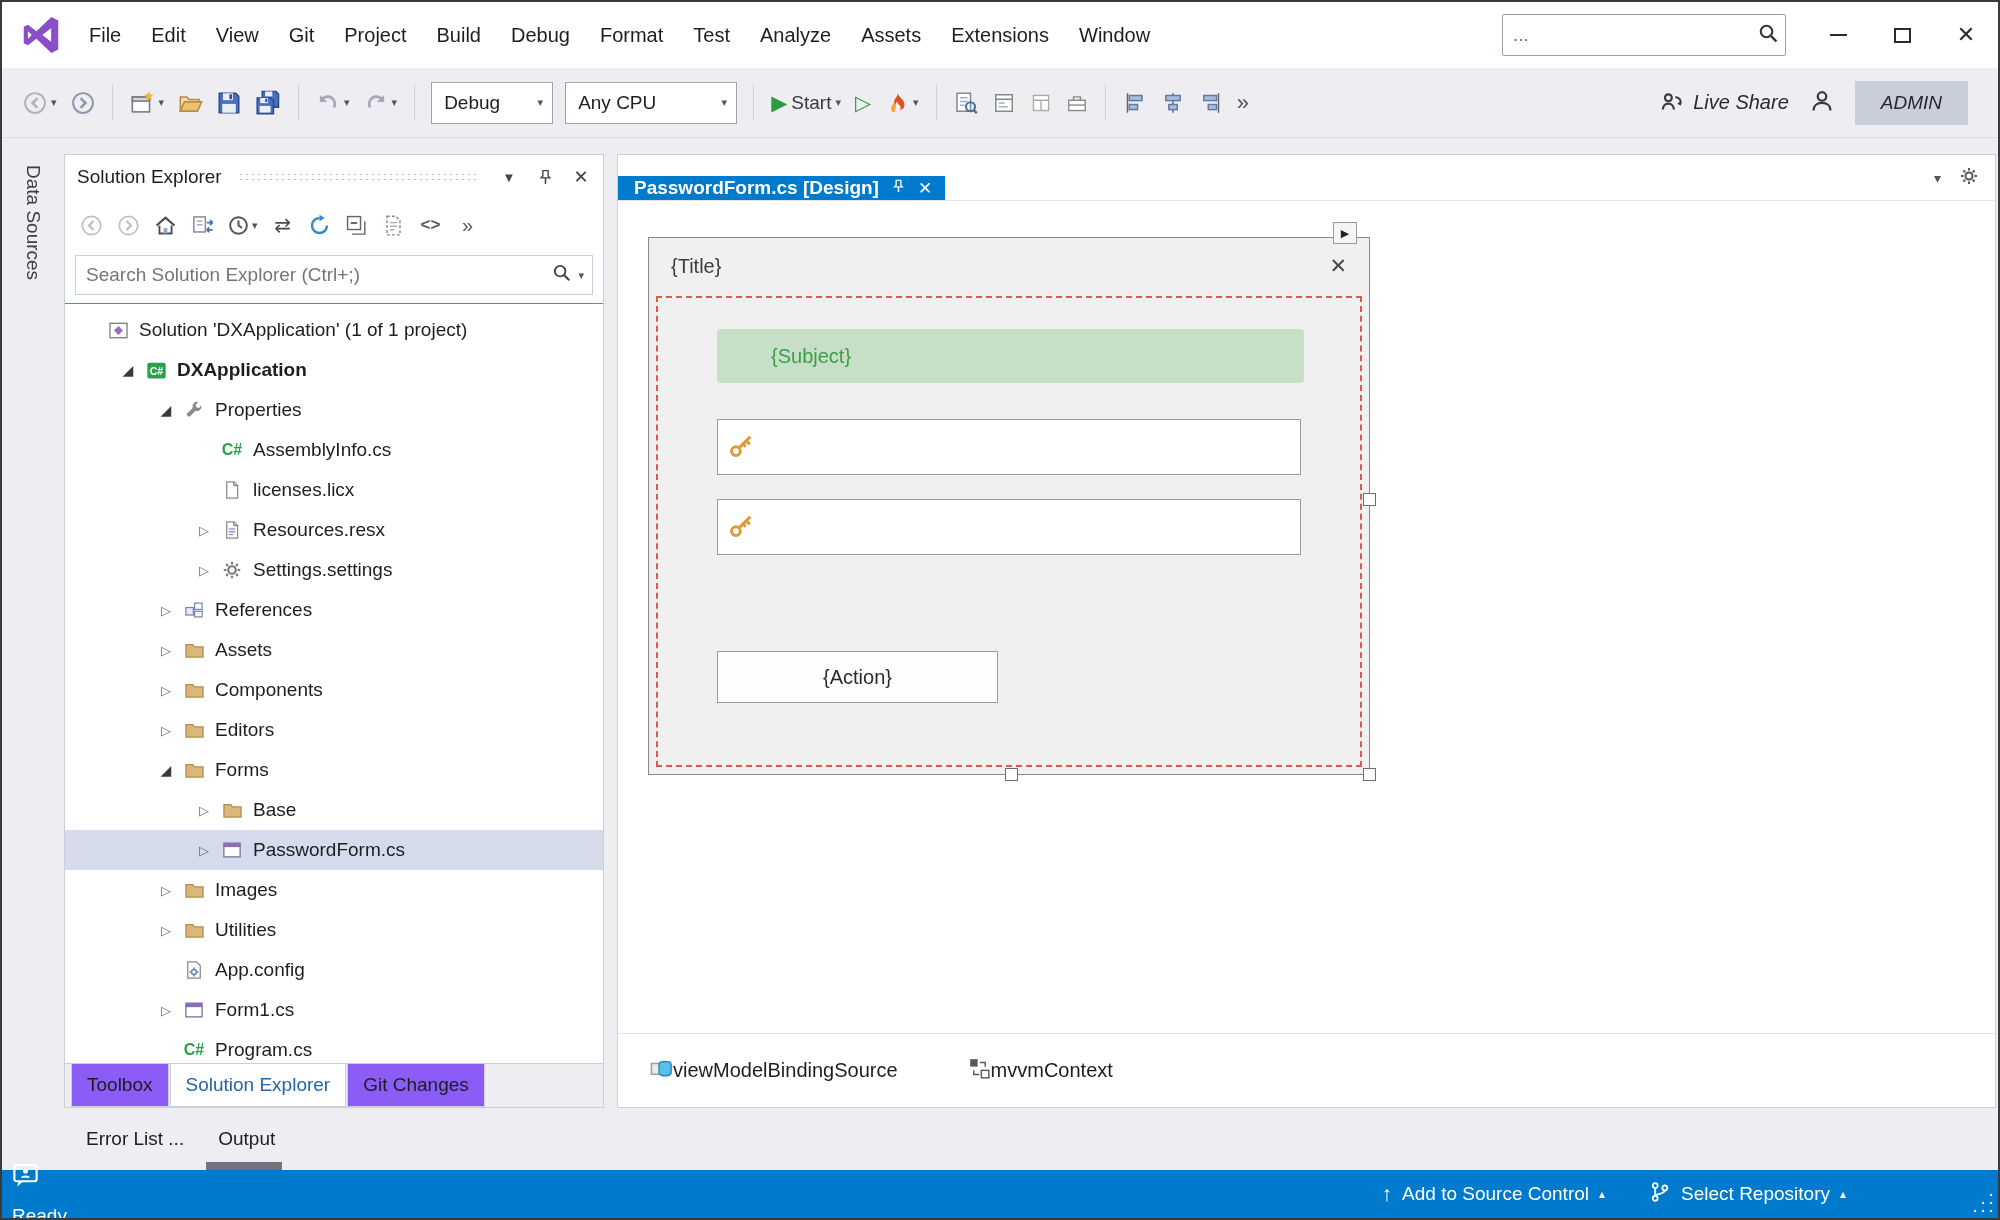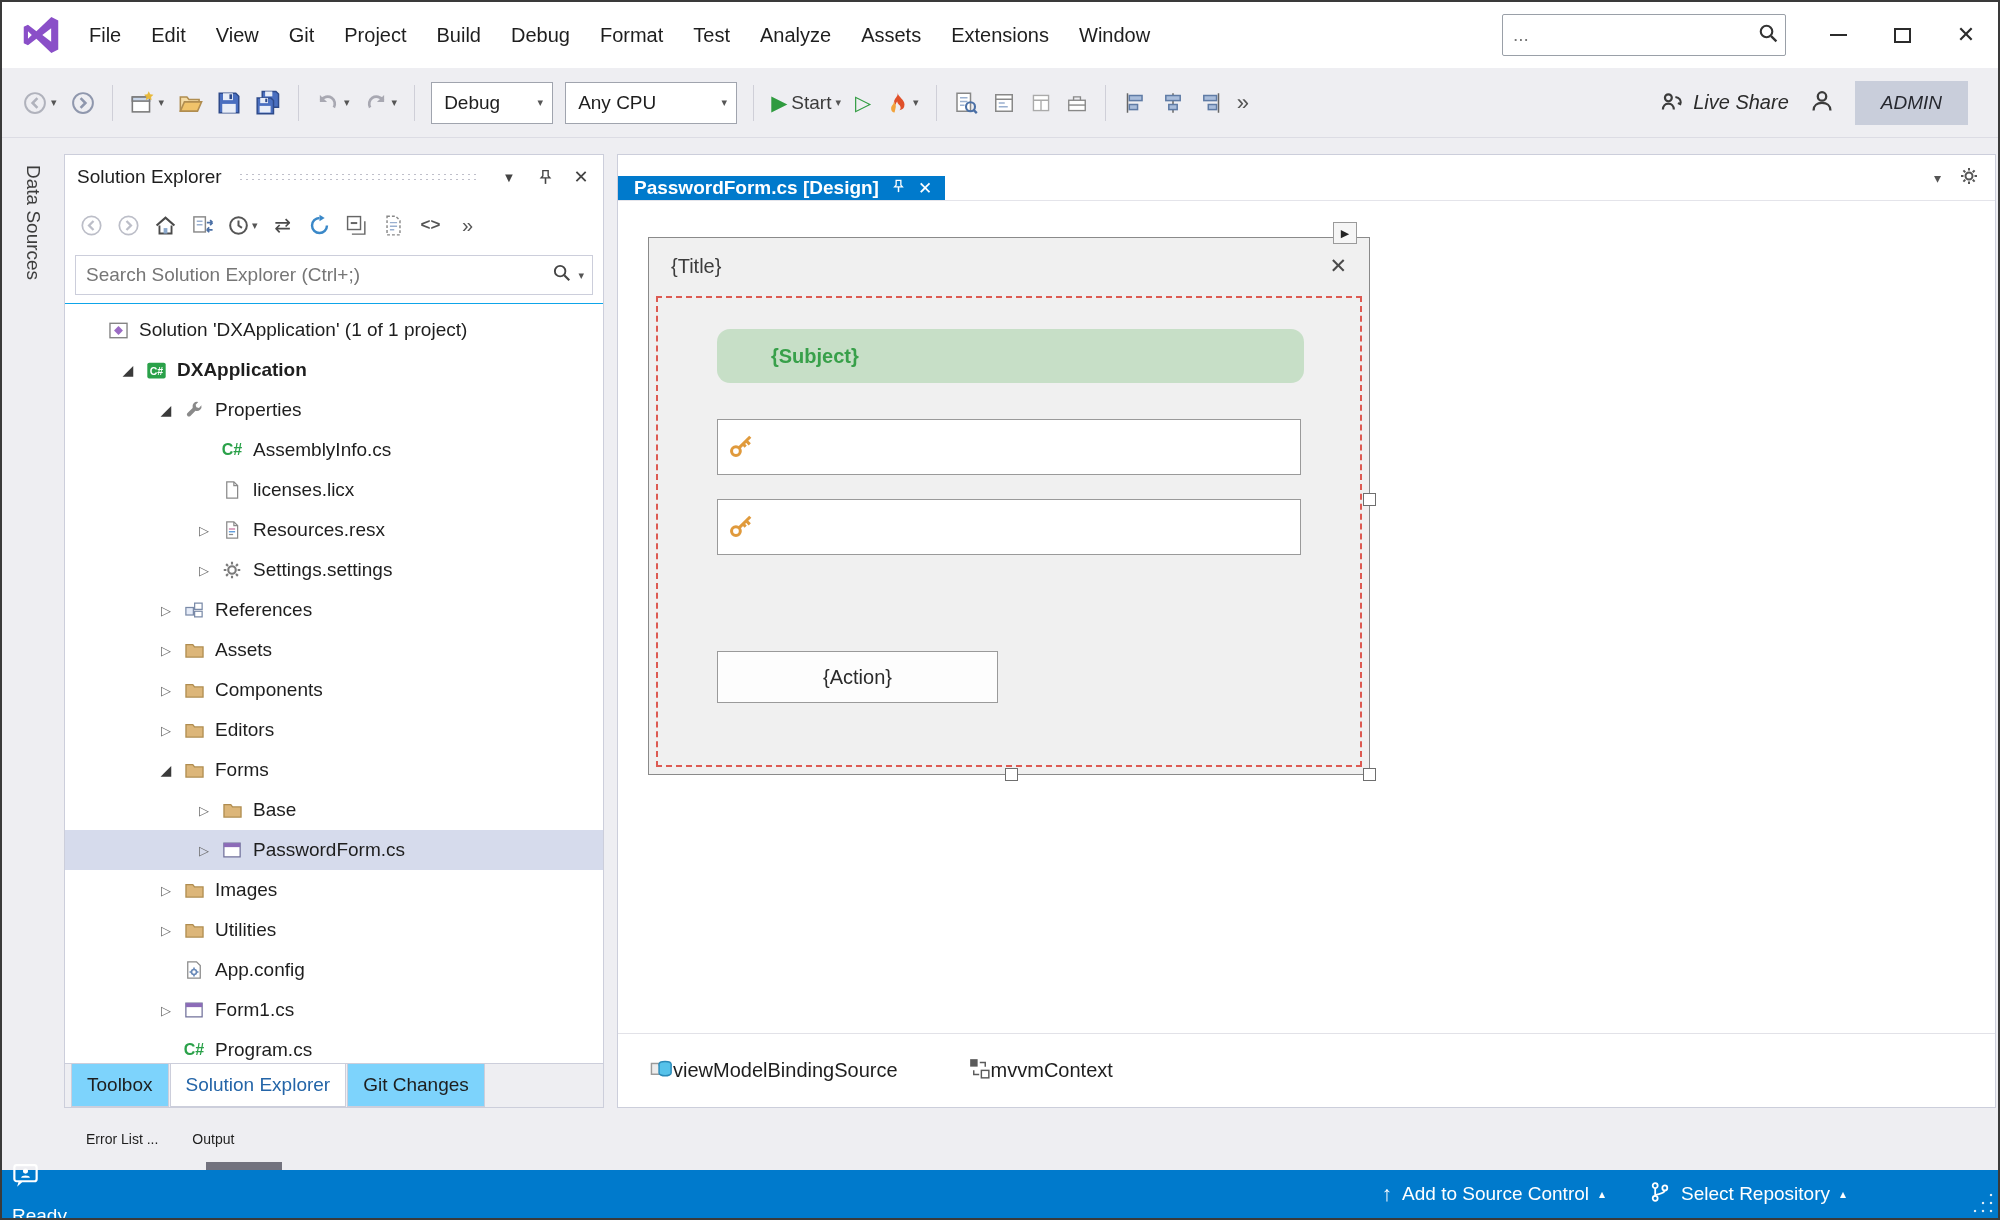--- a/index.html
+++ b/index.html
@@ -48,41 +48,41 @@
   .se-search-box input { flex:1; border:none; outline:none; font-size:19px; color:#444; font-family:"Liberation Sans",sans-serif; }
   .se-search-box input::placeholder { color:#767676; }
   .se-tree { flex:1; overflow:hidden; padding-top:6px; }
   .tree-row { height:40px; display:flex; align-items:center; font-size:19px; white-space:nowrap; }
   .st-arrow { width:30px; flex:none; text-align:center; font-size:13px; color:#6a6a6a; }
   .st-arrow.open { color:#3a3a3a; font-size:14px; }
   .st-icon { width:26px; height:26px; flex:none; display:flex; align-items:center; justify-content:center; margin-right:8px; }
   .st-label.bold { font-weight:bold; }
   .cs-glyph { color:#2aa149; font-weight:bold; font-size:16px; }
   .se-tabs { height:44px; background:#eeeef2; border-top:1px solid #cccedb; display:flex; align-items:stretch; padding-left:6px; gap:1px; flex:none; font-size:19px; }
-  .se-tab { display:flex; align-items:center; padding:0 15px; background:#7dd3fc; border:1px solid #cccedb; border-top:none; color:#1e1e1e; }
+  .se-tab { display:flex; align-items:center; padding:0 15px; background:#8b5cf6; border:1px solid #cccedb; border-top:none; color:#1e1e1e; }
   .se-tab.active { background:#fff; color:#2465a8; }
 
   
-  .bottom-zone { position:absolute; left:62px; right:0; bottom:48px; height:62px; display:flex; align-items:center; gap:34px; padding-left:22px; font-size:14px; }
+  .bottom-zone { position:absolute; left:62px; right:0; bottom:48px; height:62px; display:flex; align-items:center; gap:34px; padding-left:22px; font-size:19px; }
   .panel-tab { color:#1e1e1e; }
   .output-strip { position:absolute; left:142px; bottom:0; width:76px; height:8px; background:#72727e; }
 
   
   .editor { position:absolute; left:615px; top:152px; right:2px; bottom:110px; background:#fff; border:1px solid #cccedb; display:flex; flex-direction:column; }
   .tabstrip { height:46px; display:flex; align-items:stretch; background:#fff; border-bottom:1px solid #e4e4ea; flex:none; }
   .doc-tab { display:flex; align-items:center; gap:12px; padding:0 13px 0 16px; color:#fff; font-size:19px; font-weight:bold; }
   .doc-tab .tab-x { font-weight:normal; font-size:17px; }
   .strip-right { margin-left:auto; display:flex; align-items:center; gap:18px; padding-right:16px; color:#555; }
   .editor-content { position:relative; flex:1; background:#fff; }
 
   .design-form { position:absolute; left:30px; top:36px; width:722px; height:538px; background:#f0f0f0; border:1px solid #8a8a8a; }
   .form-titlebar { height:56px; display:flex; align-items:center; padding:0 22px; font-size:20px; color:#3c3c3c; }
   .form-close { margin-left:auto; color:#4a4a4a; font-size:21px; }
   .form-client { position:absolute; left:7px; right:7px; top:58px; bottom:7px; border:2px dashed #dd5a52; }
-  .subject { position:absolute; left:59px; top:31px; width:587px; height:54px; display:flex; align-items:center; padding-left:54px; font-size:20px; border-radius:13px;font-weight:bold; }
+  .subject { position:absolute; left:59px; top:31px; width:587px; height:54px; display:flex; align-items:center; padding-left:54px; font-size:20px; border-radius:4px; }
   .pw-input { position:absolute; left:59px; width:584px; height:56px; background:#fff; border:1px solid #9a9a9a; display:flex; align-items:center; padding-left:10px; }
   .action-btn { position:absolute; left:59px; top:353px; width:281px; height:52px; background:#fdfdfd; border:1px solid #9a9a9a; display:flex; align-items:center; justify-content:center; font-size:20px; color:#2b2b2b; }
   .handle { position:absolute; width:13px; height:13px; background:#fff; border:1px solid #6e6e6e; }
   .smart-tag { position:absolute; top:-16px; right:12px; width:24px; height:22px; background:#f5f5f5; border:1px solid #9a9a9a; display:flex; align-items:center; justify-content:center; font-size:11px; color:#222; }
 
   .tray { position:absolute; left:0; right:0; bottom:0; height:74px; border-top:1px solid #e2e2e8; background:#fff; display:flex; align-items:center; gap:70px; padding-left:32px; }
   .tray-item { display:flex; align-items:center; font-size:20px; color:#1e1e1e; }
 
   
   .statusbar { position:absolute; left:0; right:0; bottom:0; height:48px; color:#fff; display:flex; align-items:center; font-size:19px; }

